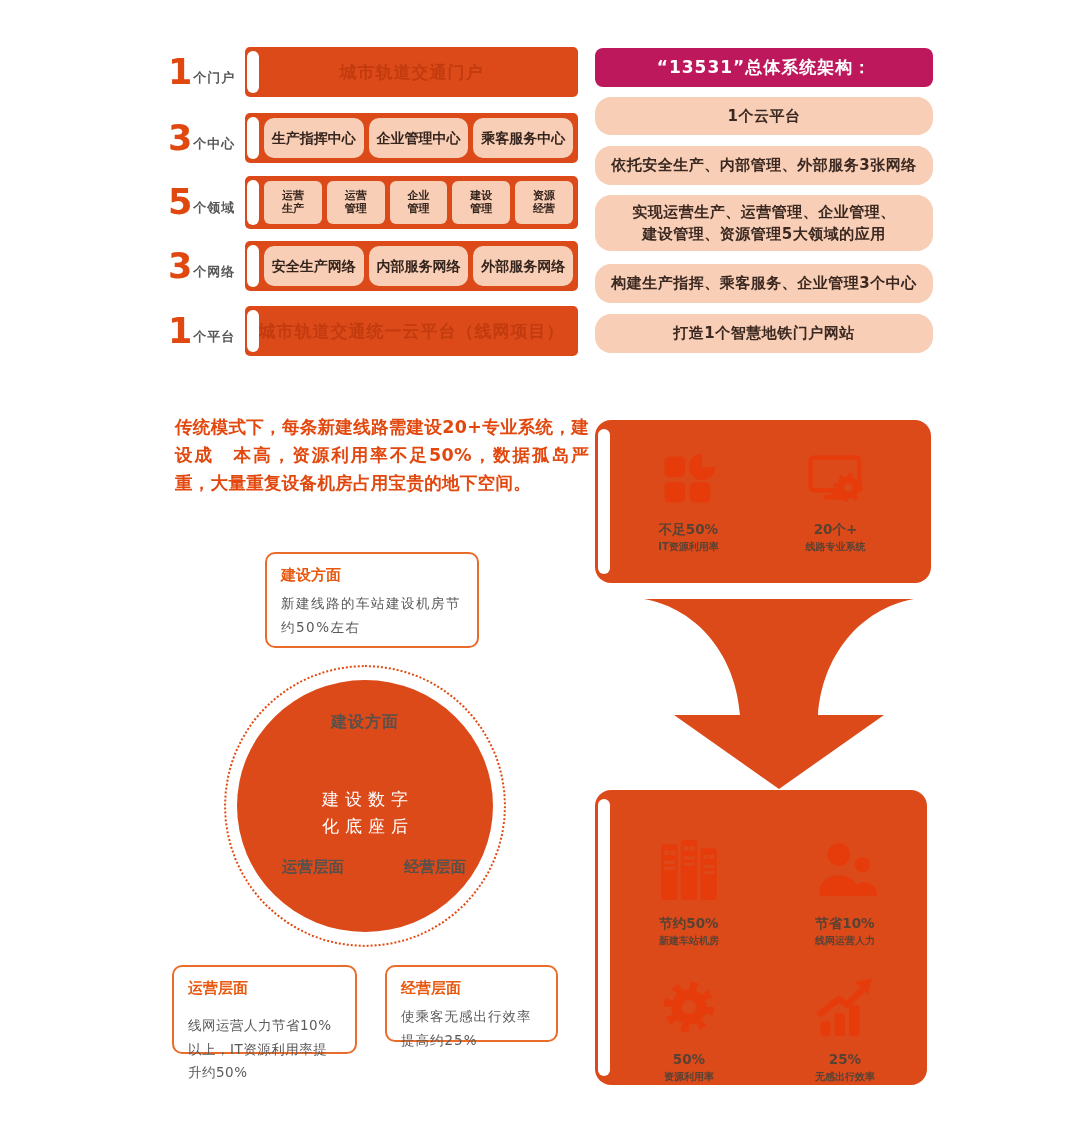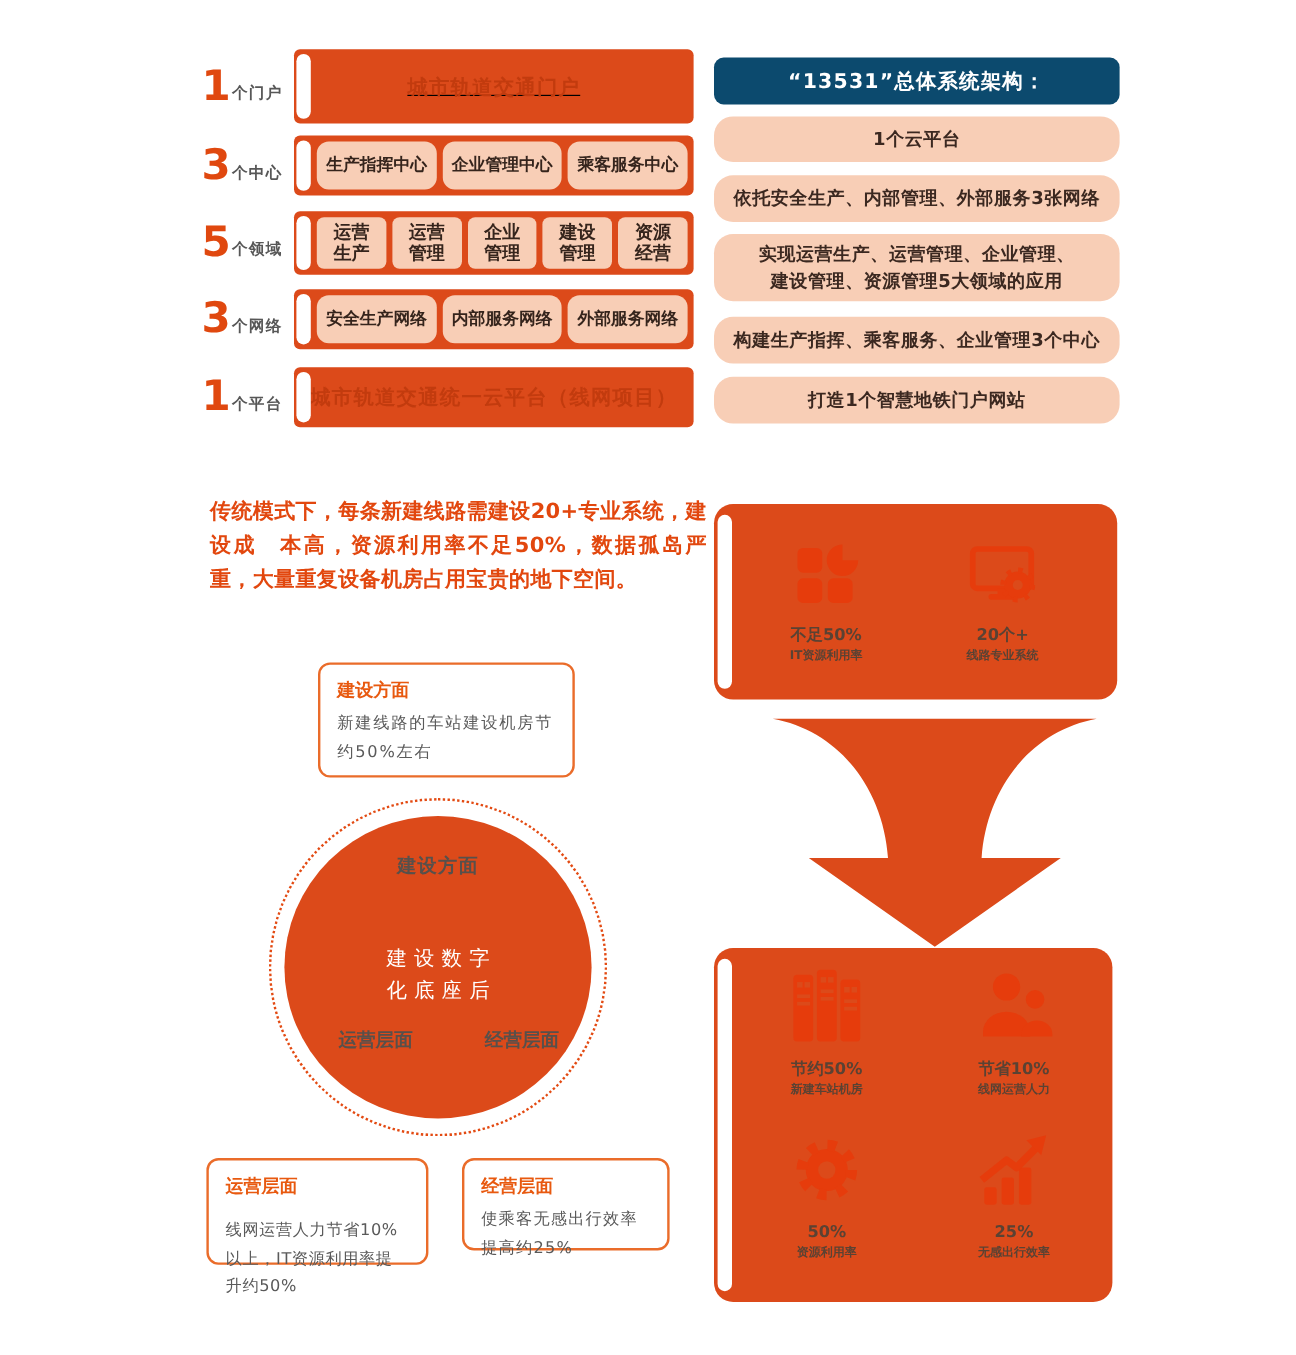--- a/index.html
+++ b/index.html
@@ -17,45 +17,45 @@
        background:#fff;border-radius:7px;}
   .bar-text{color:#c23b0e;font-weight:800;font-size:17px;letter-spacing:1px;}
   .cells{position:relative;flex:1;background:#dc4a1a;border-radius:5px;display:flex;
        gap:5px;padding:5px 5px 5px 19px;box-sizing:border-box;align-items:stretch;}
   .cells::before{content:"";position:absolute;left:2px;top:4px;bottom:4px;width:12px;
        background:#fff;border-radius:7px;}
   .cell{flex:1;background:#f8ceb6;border-radius:6px;display:flex;align-items:center;
        justify-content:center;color:#35241c;font-weight:700;text-align:center;
        white-space:pre-line;line-height:1.15;}
   .cell.big{font-size:14px;border-radius:10px;}
-  .cell.small{font-size:15px;}
-
-  
-  .sum-header{position:absolute;left:595px;width:338px;background:#0c4a6e;border-radius:8px;
+  .cell.small{font-size:11px;}
+
+  
+  .sum-header{position:absolute;left:595px;width:338px;background:#be185d;border-radius:8px;
        display:flex;align-items:center;justify-content:center;color:#fff;font-weight:800;
        font-size:17px;letter-spacing:1px;}
   .sum-row{position:absolute;left:595px;width:338px;background:#f8ceb6;border-radius:16px;
        display:flex;flex-direction:column;align-items:center;justify-content:center;
        color:#3b2820;font-weight:700;font-size:15px;line-height:1.5;letter-spacing:0.5px;}
 
   
   .intro{position:absolute;left:175px;top:413px;width:414px;color:#e2470e;font-weight:800;
        font-size:17.5px;line-height:28px;letter-spacing:0.3px;text-align:justify;}
 
   
   .orange-box{position:absolute;background:#dc4a1a;border-radius:16px;}
   .orange-box::before{content:"";position:absolute;left:3px;top:9px;bottom:9px;width:12px;
        background:#fff;border-radius:8px;}
   .stat{ text-align:center;color:#5a4233;}
   .stat .icon{margin:0 auto 6px auto;}
   .stat .v{font-size:13.5px;font-weight:800;line-height:1.45;}
   .stat .l{font-size:10px;font-weight:800;line-height:1.45;}
 
   .trad-stats{display:flex;justify-content:space-around;padding:30px 22px 0 20px;}
-  .results-grid{display:grid;grid-template-columns:1fr 1fr;row-gap:26px;padding:16px 4px 0 16px;}
+  .results-grid{display:grid;grid-template-columns:1fr 1fr;row-gap:26px;padding:48px 4px 0 16px;}
 
   
   .banner{position:absolute;left:683px;top:397px;width:170px;height:44px;z-index:3;}
   .banner svg{position:absolute;left:0;top:0;}
   .banner-text{position:absolute;left:0;top:0;width:100%;height:100%;display:flex;
        align-items:center;justify-content:center;color:#e2470e;font-weight:800;
        font-size:19px;letter-spacing:2px;}
 
   
   .dotted-ring{position:absolute;left:224px;top:665px;width:282px;height:282px;
@@ -81,21 +81,21 @@
 
 <div class="page">
 
   <div>
 
     <div class="arch-row" style="top:47px;height:50px;">
       <div class="row-label">
         <span class="row-num">1</span>
         <span class="row-unit">个门户</span>
       </div>
-      <div class="bar" style="height:62px;text-decoration:underline;">
+      <div class="bar" style="height:50px;">
         <span class="bar-text">城市轨道交通门户</span>
       </div>
     </div>
 
     <div class="arch-row" style="top:113px;height:50px;">
       <div class="row-label">
         <span class="row-num">3</span>
         <span class="row-unit">个中心</span>
       </div>
       <div class="cells" style="height:50px;">

